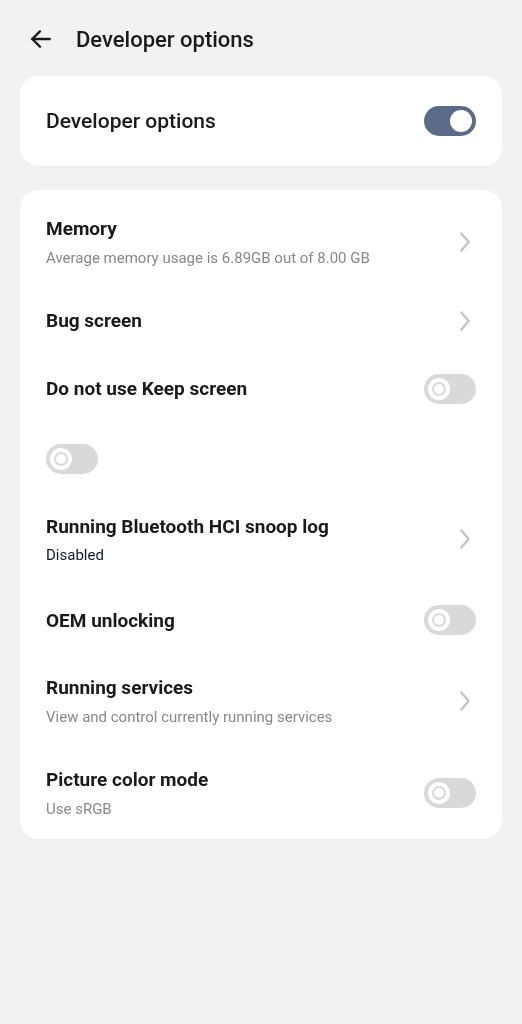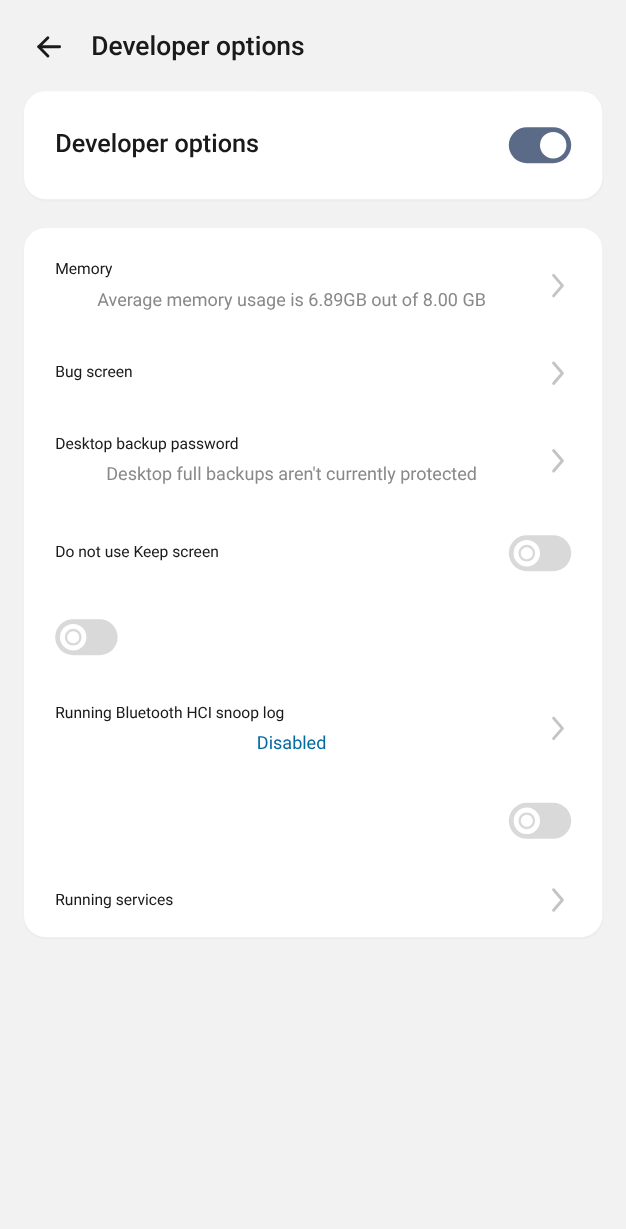--- a/index.html
+++ b/index.html
@@ -34,23 +34,23 @@
     }
     .master-toggle-title { font-size: 21px; font-weight: 500; color: #1a1a1a; }
     .setting-row {
       display: flex;
       align-items: center;
       justify-content: space-between;
       padding: 20px 26px;
       cursor: pointer;
     }
     .setting-text { flex: 1; min-width: 0; padding-right: 14px; }
-    .setting-title { font-size: 13px; font-weight: 400; color: #1a1a1a; line-height: 1.35; }
-    .setting-subtitle { font-size: 15px; color: #888; margin-top: 6px; line-height: 1.35; text-align: center; }
-    .setting-subtitle.link { color: #0369a1; }
+    .setting-title { font-size: 19px; font-weight: 700; color: #1a1a1a; line-height: 1.35; }
+    .setting-subtitle { font-size: 15px; color: #888; margin-top: 6px; line-height: 1.35; }
+    .setting-subtitle.link { color: #0f172a; }
     .chevron {
       flex-shrink: 0;
       width: 22px; height: 22px;
       display: flex; align-items: center; justify-content: center;
     }
     .toggle {
       flex-shrink: 0;
       width: 52px; height: 30px;
       border-radius: 15px;
       position: relative;
@@ -118,31 +118,20 @@
           <div class="setting-title">Bug screen</div>
         </div>
         <div class="chevron">
           <svg width="14" height="22" viewBox="0 0 10 18" fill="none" stroke="#c4c4c4" stroke-width="2" stroke-linecap="round" stroke-linejoin="round">
             <polyline points="2 2 8 9 2 16"></polyline>
           </svg>
         </div>
       </div>
       <div class="setting-row">
         <div class="setting-text">
-          <div class="setting-title">Desktop backup password</div>
-          <div class="setting-subtitle">Desktop full backups aren't currently protected</div>
-        </div>
-        <div class="chevron">
-          <svg width="14" height="22" viewBox="0 0 10 18" fill="none" stroke="#c4c4c4" stroke-width="2" stroke-linecap="round" stroke-linejoin="round">
-            <polyline points="2 2 8 9 2 16"></polyline>
-          </svg>
-        </div>
-      </div>
-      <div class="setting-row">
-        <div class="setting-text">
           <div class="setting-title">Do not use Keep screen</div>
         </div>
         <div class="toggle off">
           <div class="knob"></div>
         </div>
       </div>
       <div class="setting-row">
         <div class="toggle off">
           <div class="knob"></div>
         </div>
@@ -153,29 +142,40 @@
           <div class="setting-subtitle link">Disabled</div>
         </div>
         <div class="chevron">
           <svg width="14" height="22" viewBox="0 0 10 18" fill="none" stroke="#c4c4c4" stroke-width="2" stroke-linecap="round" stroke-linejoin="round">
             <polyline points="2 2 8 9 2 16"></polyline>
           </svg>
         </div>
       </div>
       <div class="setting-row">
         <div class="setting-text">
+          <div class="setting-title">OEM unlocking</div>
         </div>
         <div class="toggle off">
           <div class="knob"></div>
         </div>
       </div>
       <div class="setting-row">
         <div class="setting-text">
           <div class="setting-title">Running services</div>
+          <div class="setting-subtitle">View and control currently running services</div>
         </div>
         <div class="chevron">
           <svg width="14" height="22" viewBox="0 0 10 18" fill="none" stroke="#c4c4c4" stroke-width="2" stroke-linecap="round" stroke-linejoin="round">
             <polyline points="2 2 8 9 2 16"></polyline>
           </svg>
         </div>
       </div>
+      <div class="setting-row">
+        <div class="setting-text">
+          <div class="setting-title">Picture color mode</div>
+          <div class="setting-subtitle">Use sRGB</div>
+        </div>
+        <div class="toggle off">
+          <div class="knob"></div>
+        </div>
+      </div>
     </div>
 </div>
 
 </body></html>

